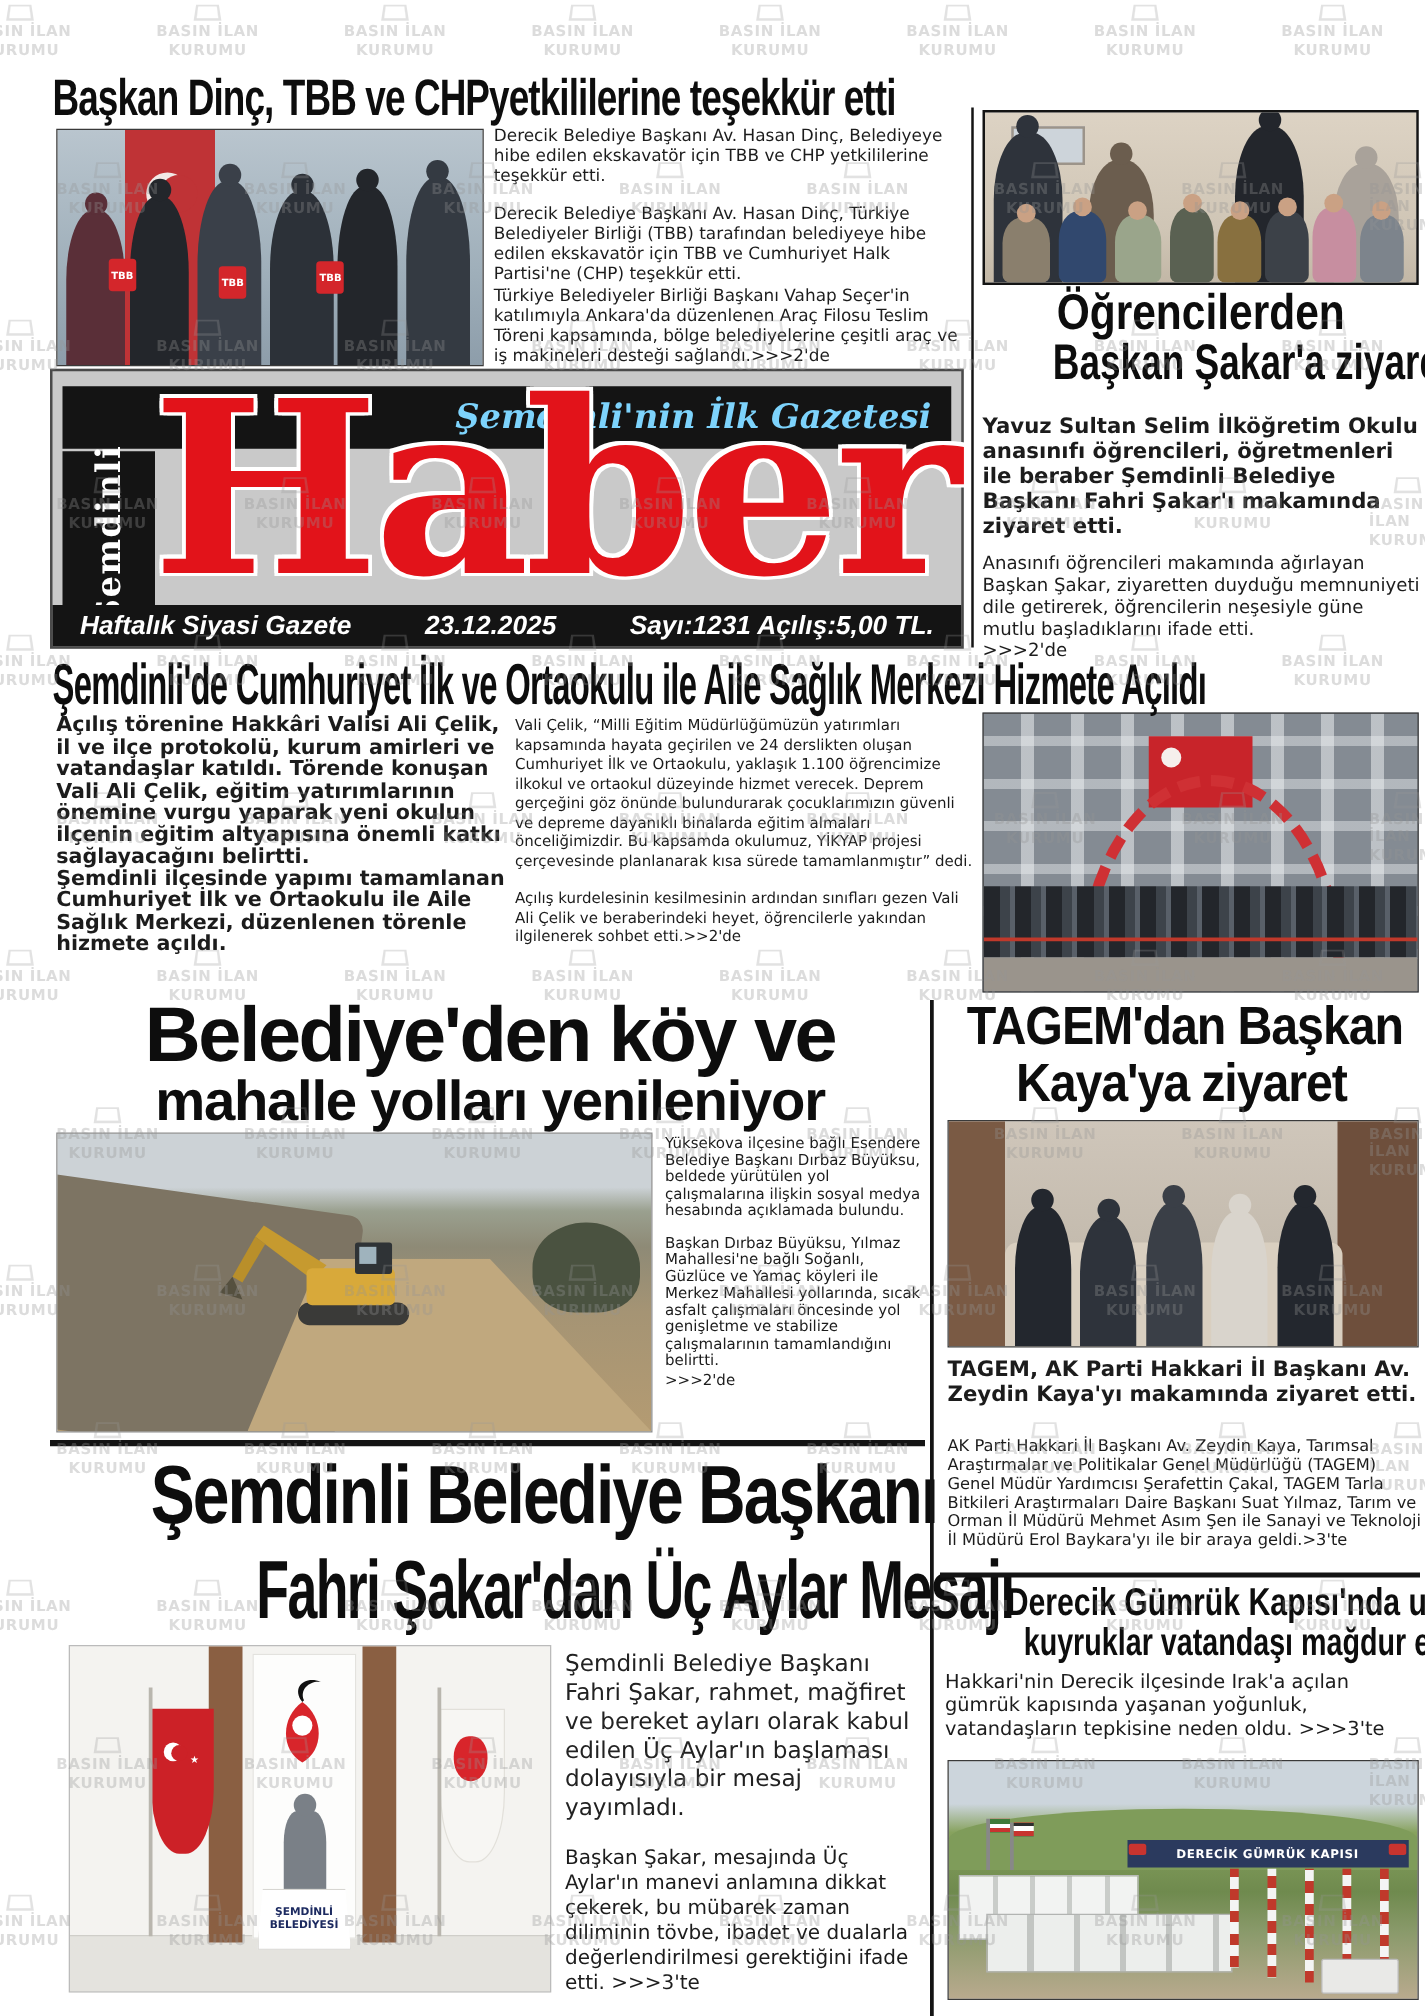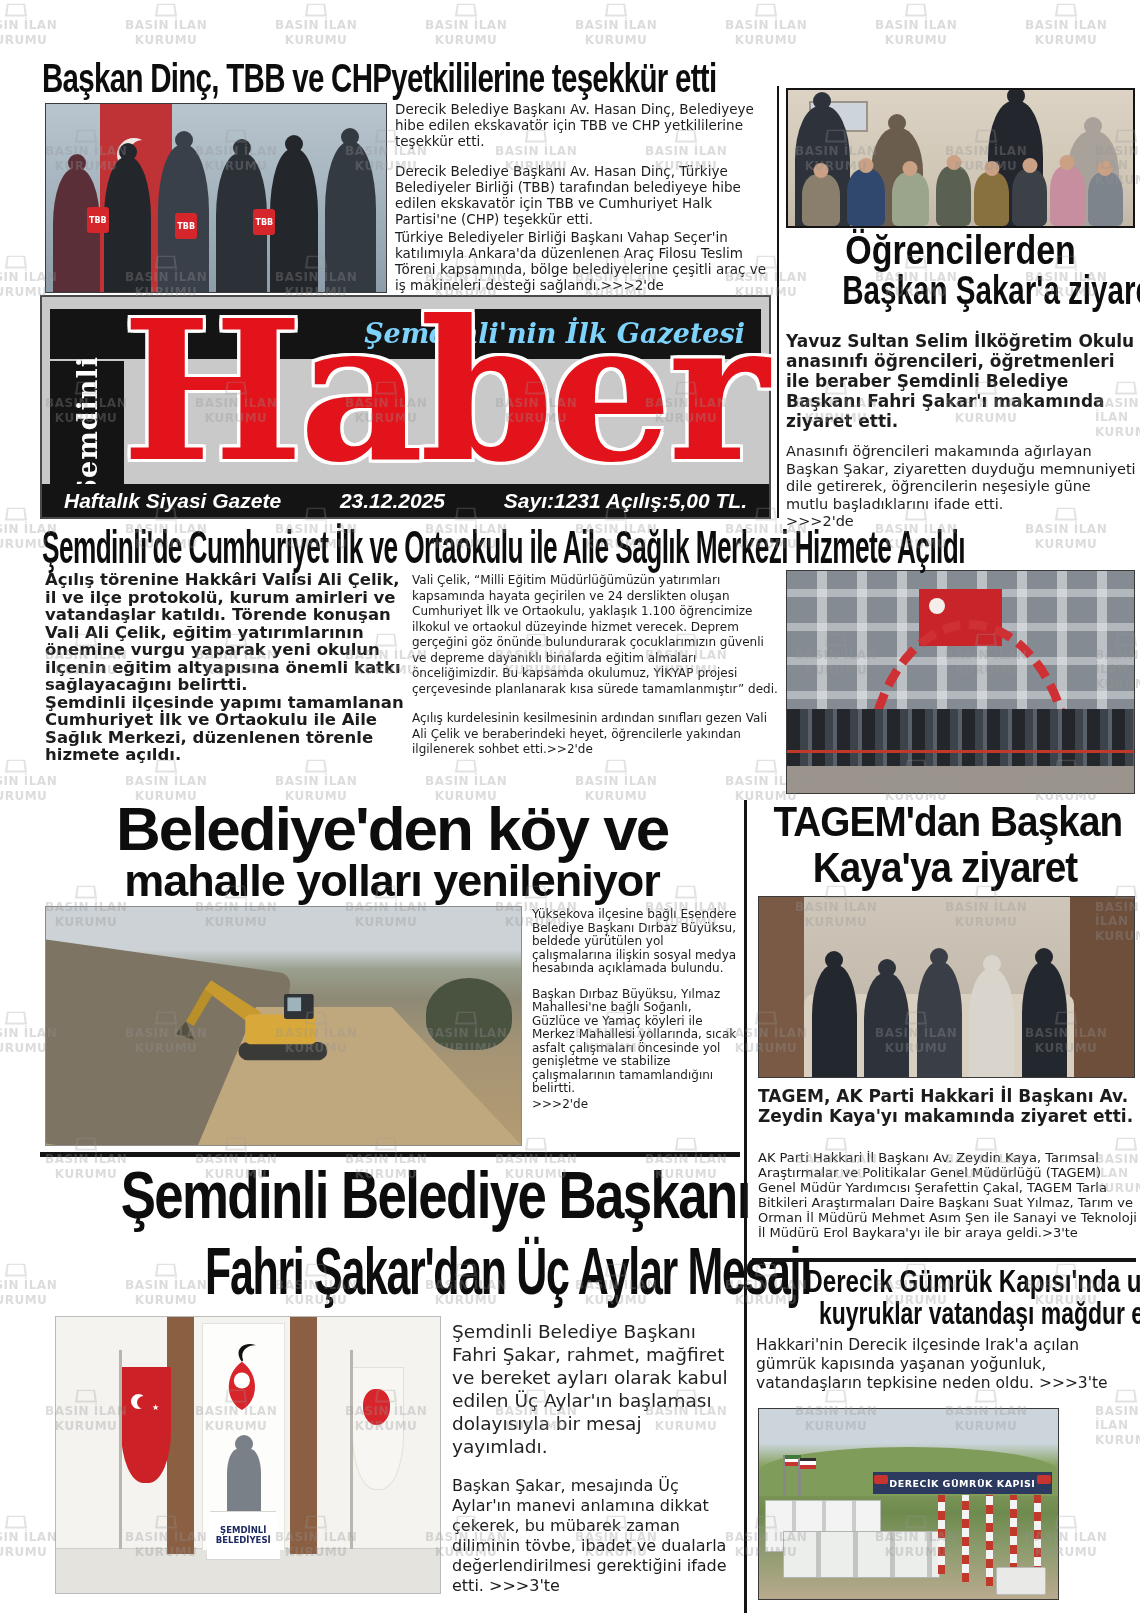--- a/index.html
+++ b/index.html
@@ -245,21 +245,21 @@
 
   <div class="abs hl ctr z2" style="left:752px;top:1266px;width:386px;height:32px;">
     <span class="cond" style="font-size:31px;transform:scaleX(.78);">Derecik Gümrük Kapısı'nda uzun</span>
   </div>
   <div class="abs hl ctr z2" style="left:752px;top:1298px;width:386px;height:32px;">
     <span class="cond" style="font-size:31px;transform:scaleX(.74);">kuyruklar vatandaşı mağdur ediyor</span>
   </div>
 
   <div class="abs body-txt z2" style="left:756px;top:1336px;width:380px;font-size:15.5px;line-height:19px;"> Hakkari'nin Derecik ilçesinde Irak'a açılan gümrük kapısında yaşanan yoğunluk, vatandaşların tepkisine neden oldu. &gt;&gt;&gt;3'te</div>
 
-  <div class="photo z1" style="left:758px;top:1408px;width:301px;height:192px;background:linear-gradient(180deg,#ccd5dc 0%,#ccd5dc 18%,#87a25e 30%,#6f8a4e 55%,#8a9a6b 72%,#b9aa8e 100%);">
+  <div class="photo z1" style="left:758px;top:1408px;width:377px;height:192px;background:linear-gradient(180deg,#ccd5dc 0%,#ccd5dc 18%,#87a25e 30%,#6f8a4e 55%,#8a9a6b 72%,#b9aa8e 100%);">
     <div class="abs" style="left:0;top:20%;width:100%;height:26%;background:#7f9c5a;border-radius:50% 50% 0 0;"></div>
     <div class="abs" style="left:8%;top:24%;width:3px;height:22%;background:#888;"></div>
     <div class="abs" style="left:8.8%;top:24%;width:16px;height:11px;background:repeating-linear-gradient(0deg,#c8342f 0 4px,#fff 4px 7px,#3f7a3a 7px 11px);"></div>
     <div class="abs" style="left:13%;top:26%;width:3px;height:20%;background:#888;"></div>
     <div class="abs" style="left:13.8%;top:26%;width:16px;height:11px;background:repeating-linear-gradient(0deg,#c8342f 0 4px,#fff 4px 8px,#2e2e2e 8px 11px);"></div>
     <div class="abs" style="left:2%;top:48%;width:38%;height:26%;background:
         repeating-linear-gradient(90deg,#f2f3f2 0 26px,#c9ccc9 26px 30px);border:1px solid #b8bab8;"></div>
     <div class="abs" style="left:8%;top:64%;width:52%;height:24%;background:
         repeating-linear-gradient(90deg,#eceeec 0 32px,#c2c5c2 32px 37px);border:1px solid #b2b4b2;"></div>
     <div class="abs" style="left:38%;top:33%;width:60%;height:12%;background:#2b3a5e;display:flex;align-items:center;justify-content:center;">

